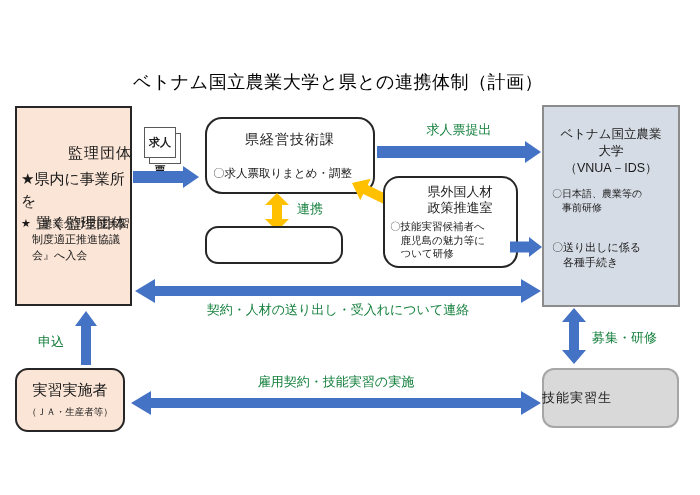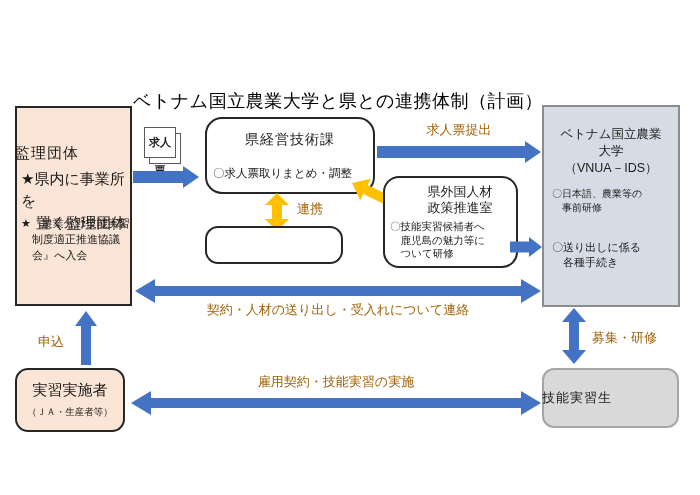--- a/index.html
+++ b/index.html
@@ -2,29 +2,29 @@
 <html style="--arrow-blue: #4472C4; --arrow-yellow: #FFC000; --box-peach: #FBE5D6; --box-bluegray: #D6DCE5; --box-gray: #D9D9D9; --border-gray: #8C8C8C;"><head>
 <meta charset="utf-8">
 <style>
   html,body{margin:0;padding:0;background:#fff;}
   #canvas{
     position:relative;width:700px;height:495px;background:#ffffff;overflow:hidden;
     font-family:"Liberation Sans","DejaVu Sans",sans-serif;color:#1a1a1a;
   }
   .abs{position:absolute;box-sizing:border-box;}
   .pre{white-space:pre-line;}
-  #title{left:0;top:70px;width:676px;text-align:center;font-size:18px;letter-spacing:.5px;color:#000;margin-top:19px;}
+  #title{left:0;top:70px;width:676px;text-align:center;font-size:18px;letter-spacing:.5px;color:#000;}
   
   .box{border:2px solid #262626;}
   .peach{background:var(--box-peach);}
   .bluegray{background:var(--box-bluegray);border-color:var(--border-gray);}
   .graybox{background:var(--box-gray);border-color:#a6a6a6;}
   .round{border-radius:15px;background:#fff;}
   #kanri-box{left:15px;top:106px;width:117px;height:200px;}
-  #kanri-title{left:15px;top:144px;width:117px;text-align:left;font-size:15px;letter-spacing:1px;}
+  #kanri-title{left:15px;top:144px;width:117px;text-align:right;font-size:15px;letter-spacing:1px;}
   #kanri-note1{left:21px;top:168px;width:108px;font-size:15px;line-height:1.45;}
   #kanri-note2{left:21px;top:216px;width:110px;font-size:11px;line-height:1.45;}
   #keiei-box{left:205px;top:117px;width:170px;height:77px;border-radius:17px;}
   #keiei-title{left:205px;top:131px;width:170px;text-align:center;font-size:14px;letter-spacing:1px;}
   #keiei-note{left:213px;top:166px;width:162px;font-size:11.5px;}
   #ja-box{left:205px;top:226px;width:138px;height:38px;border-radius:13px;}
   #ja-title{left:205px;top:237px;width:138px;text-align:center;font-size:12.5px;}
   #suishin-box{left:383px;top:176px;width:135px;height:92px;border-radius:16px;}
   #suishin-title{left:383px;top:184px;width:154px;text-align:center;font-size:13px;line-height:1.25;}
   #suishin-note{left:390px;top:220px;width:126px;font-size:10.5px;line-height:1.3;}
@@ -40,21 +40,21 @@
   
   #papers{left:144px;top:127px;width:52px;height:40px;}
   .sheet{position:absolute;background:#fff;border:1.5px solid #595959;width:32px;height:31px;box-sizing:border-box;font-weight:bold;}
   #sheet-back{left:5px;top:6px;}
   #sheet-front{left:0;top:0;text-align:center;font-size:11px;line-height:28px;}
   
   .arrow{position:absolute;display:block;}
   .arrow polygon{fill:var(--arrow-blue);}
   .arrow.yellow polygon{fill:var(--arrow-yellow);}
   
-  .elabel{font-size:13px;color:#a16207;}
+  .elabel{font-size:13px;color:#15803d;}
   #lbl-teishutsu{left:377px;top:121px;width:164px;text-align:center;}
   #lbl-renkei{left:297px;top:200px;}
   #lbl-keiyaku{left:135px;top:301px;width:406px;text-align:center;}
   #lbl-moushikomi{left:38px;top:333px;}
   #lbl-koyou{left:131px;top:373px;width:410px;text-align:center;}
   #lbl-boshu{left:592px;top:329px;}
 </style>
 </head>
 <body>
 

